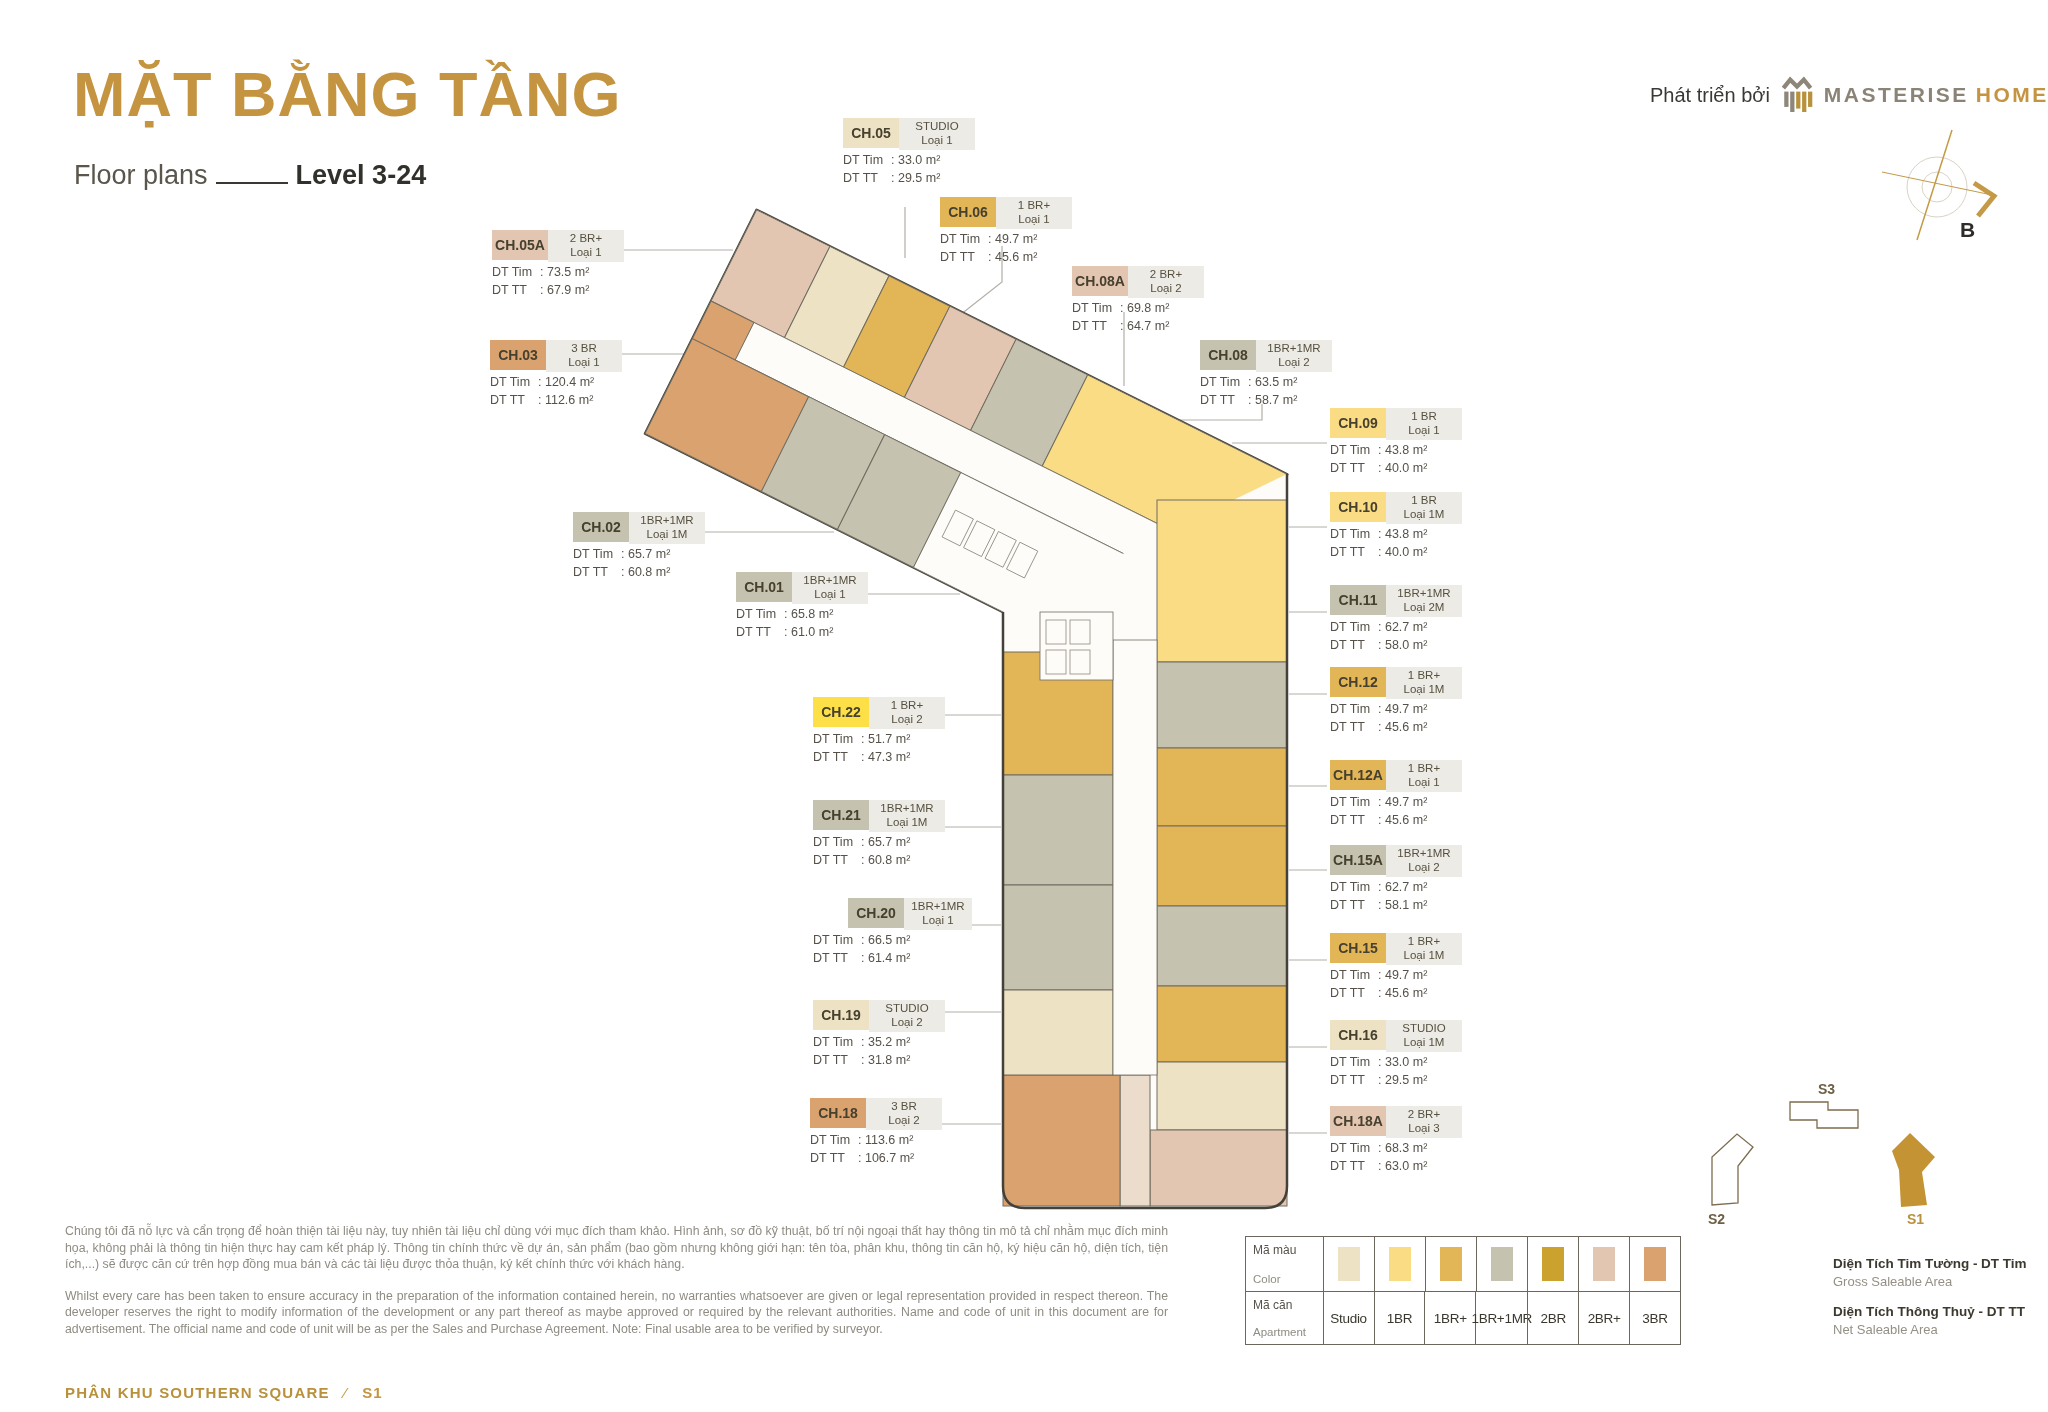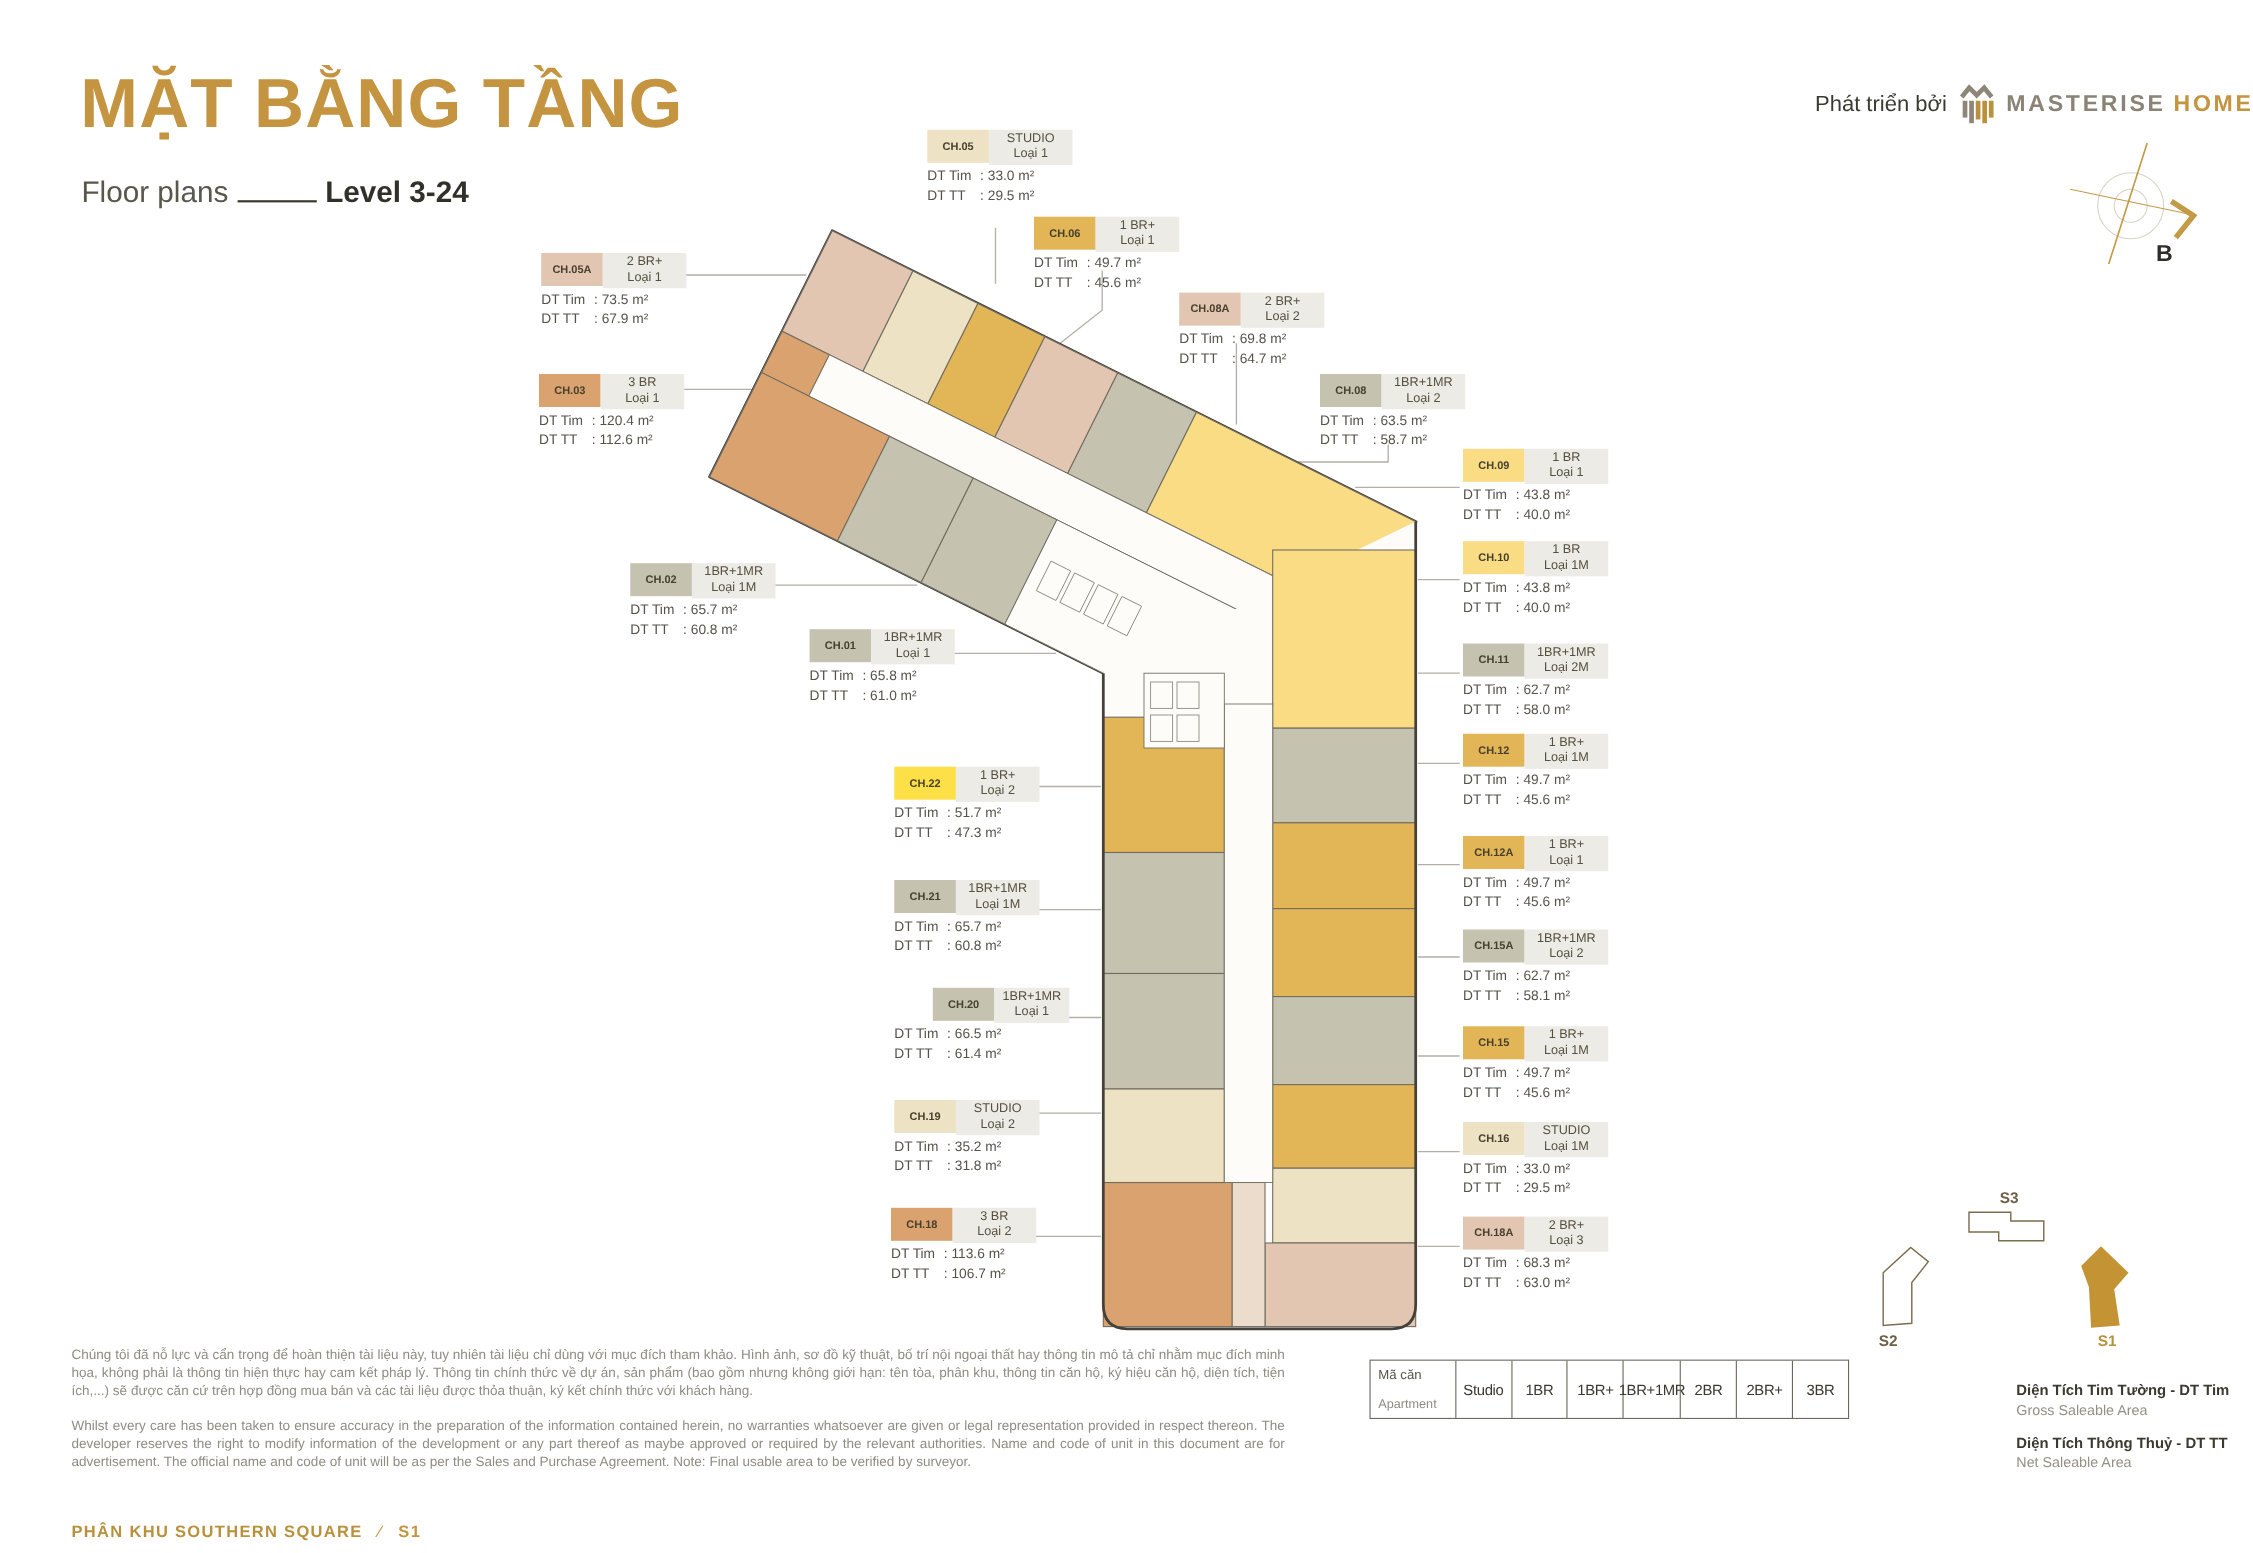--- a/index.html
+++ b/index.html
@@ -15,21 +15,21 @@
   .sub-level{color:#32302a;font-weight:bold}
   .dev-row{position:absolute;left:1650px;top:76px;display:flex;align-items:center;gap:10px;white-space:nowrap}
   .dev-prefix{font-size:20px;color:#3a3a34}
   .brand{font-size:21px;font-weight:bold;letter-spacing:2.5px}
   .brand .b1{color:#8a8376}
   .brand .b2{color:#c59440;margin-left:7px}
   
   .callout{position:absolute;width:132px;font-size:12.5px;color:#56524a;white-space:nowrap}
   .co-row{display:flex;align-items:stretch}
   .badge{min-width:56px;padding:0 3px;height:30px;display:flex;align-items:center;justify-content:center;
-         font-size:10px;font-weight:bold;color:#46402f;box-sizing:border-box}
+         font-size:14px;font-weight:bold;color:#46402f;box-sizing:border-box}
   .type{flex:1;background:#edebe6;display:flex;flex-direction:column;align-items:center;justify-content:center;
         font-size:11.5px;line-height:1.2;color:#55503f;padding:2px 3px;min-width:62px}
   .dt{display:flex;margin-top:2px;line-height:1.3}
   .dt:first-of-type{margin-top:5px}
   .dt .lab{width:48px;display:inline-block}
   
   .co-0{left:843px;top:118px}.co-1{left:940px;top:197px}.co-2{left:492px;top:230px}
   .co-3{left:1072px;top:266px}.co-4{left:490px;top:340px}.co-5{left:1200px;top:340px}
   .co-6{left:1330px;top:408px}.co-7{left:1330px;top:492px}.co-8{left:573px;top:512px}
   .co-9{left:736px;top:572px}.co-10{left:1330px;top:585px}.co-11{left:1330px;top:667px}
@@ -553,20 +553,47 @@
 </div>
 
 <div class="footer">
   <span class="zone">PHÂN KHU SOUTHERN SQUARE</span>
   <span class="sep">⁄</span>
   <span class="blk">S1</span>
 </div>
 
 <div class="legend">
   <div class="lg-table">
+    <div class="lg-row lg-row1" id="lg-row1">
+      <div class="lg-hcell">
+        <span class="vn">Mã màu</span>
+        <span class="en">Color</span>
+      </div>
+    <div class="lg-cell">
+    <div class="swatch" style="background: rgb(238, 226, 196);"></div>
+  </div>
+        <div class="lg-cell">
+    <div class="swatch" style="background: rgb(250, 220, 133);"></div>
+  </div>
+        <div class="lg-cell">
+    <div class="swatch" style="background: rgb(226, 181, 87);"></div>
+  </div>
+        <div class="lg-cell">
+    <div class="swatch" style="background: rgb(197, 194, 176);"></div>
+  </div>
+        <div class="lg-cell">
+    <div class="swatch" style="background: rgb(203, 162, 45);"></div>
+  </div>
+        <div class="lg-cell">
+    <div class="swatch" style="background: rgb(227, 198, 178);"></div>
+  </div>
+        <div class="lg-cell">
+    <div class="swatch" style="background: rgb(217, 162, 110);"></div>
+  </div>
+      </div>
     <div class="lg-row lg-row2" id="lg-row2">
       <div class="lg-hcell">
         <span class="vn">Mã căn</span>
         <span class="en">Apartment</span>
       </div>
     <div class="lg-cell lg-label">Studio</div>
         <div class="lg-cell lg-label">1BR</div>
         <div class="lg-cell lg-label">1BR+</div>
         <div class="lg-cell lg-label">1BR+1MR</div>
         <div class="lg-cell lg-label">2BR</div>

